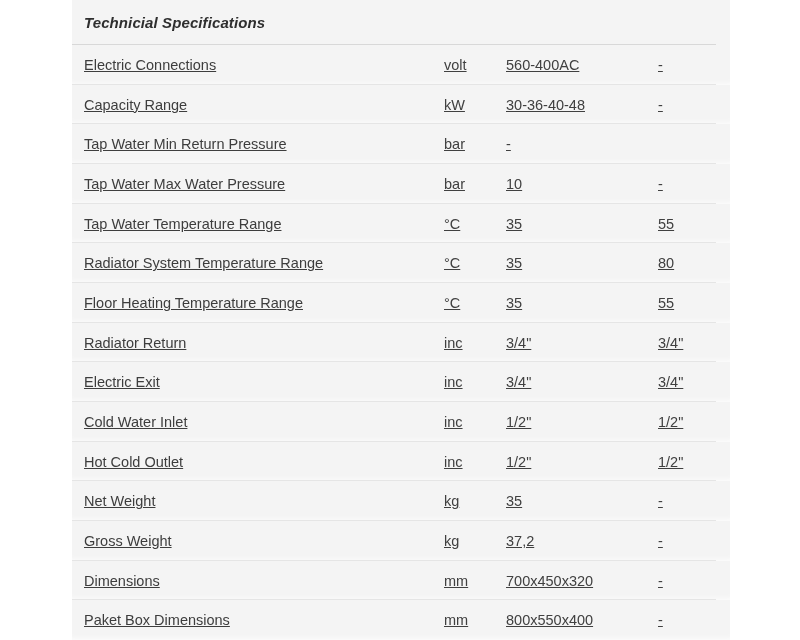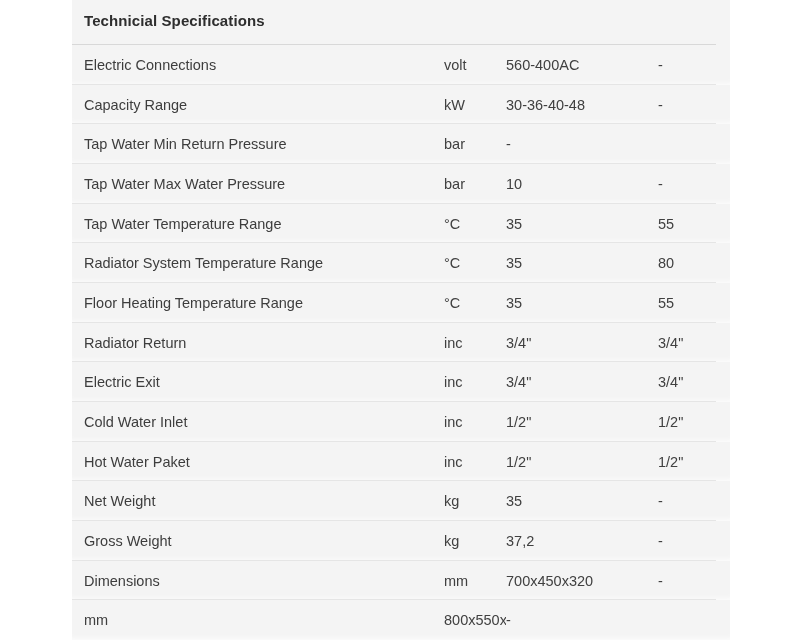--- a/index.html
+++ b/index.html
@@ -19,23 +19,24 @@
     left: 72px; top: 0;
     width: 658px; height: 640px;
     background: #f4f4f4;
     display: flex;
     flex-direction: column;
   }
   .spec-title-row {
     height: 45px;
     flex: 0 0 45px;
     display: flex;
-    align-items: flex-start;
-    padding: 12px 12px;
+    align-items: center;
+    padding: 4px 12px;
     position: relative;
+    font-style: italic;
   }
   .spec-title-row::after {
     content: "";
     position: absolute;
     left: 0; right: 14px; bottom: 0;
     height: 1px;
     background: #d8d8d8;
   }
   .spec-title {
     font-size: 15px;
@@ -61,21 +62,21 @@
     box-shadow: inset 0 -6px 6px -5px rgba(255,255,255,0.95);
   }
   .spec-row::after {
     content: "";
     position: absolute;
     left: 0; right: 14px; bottom: 0;
     height: 1px;
     background: #e5e5e5;
   }
   .spec-row:last-child::after { background: transparent; }
-  .cell { white-space: nowrap; overflow: hidden; }
+  .cell { white-space: nowrap; overflow: hidden; text-decoration: underline; }
   .cell-label { color: #3d3d3d; }
   .cell-unit, .cell-value1, .cell-value2 { color: #404040; }
 </style>
 </head>
 <body>
 
 <div class="page">
   <div class="spec-panel">
     <div class="spec-title-row">
       <span class="spec-title">Technicial Specifications</span>
@@ -144,21 +145,21 @@
   </div>
 
   <div class="spec-row">
     <span class="cell cell-label">Cold Water Inlet</span>
     <span class="cell cell-unit">inc</span>
     <span class="cell cell-value1">1/2"</span>
     <span class="cell cell-value2">1/2"</span>
   </div>
 
   <div class="spec-row">
-    <span class="cell cell-label">Hot Water Paket</span>
+    <span class="cell cell-label">Hot Cold Outlet</span>
     <span class="cell cell-unit">inc</span>
     <span class="cell cell-value1">1/2"</span>
     <span class="cell cell-value2">1/2"</span>
   </div>
 
   <div class="spec-row">
     <span class="cell cell-label">Net Weight</span>
     <span class="cell cell-unit">kg</span>
     <span class="cell cell-value1">35</span>
     <span class="cell cell-value2">-</span>
@@ -172,19 +173,20 @@
   </div>
 
   <div class="spec-row">
     <span class="cell cell-label">Dimensions</span>
     <span class="cell cell-unit">mm</span>
     <span class="cell cell-value1">700x450x320</span>
     <span class="cell cell-value2">-</span>
   </div>
 
   <div class="spec-row">
+    <span class="cell cell-label">Paket Box Dimensions</span>
     <span class="cell cell-unit">mm</span>
     <span class="cell cell-value1">800x550x400</span>
     <span class="cell cell-value2">-</span>
   </div>
 </div>
   </div>
 </div>
 
 </body></html>

